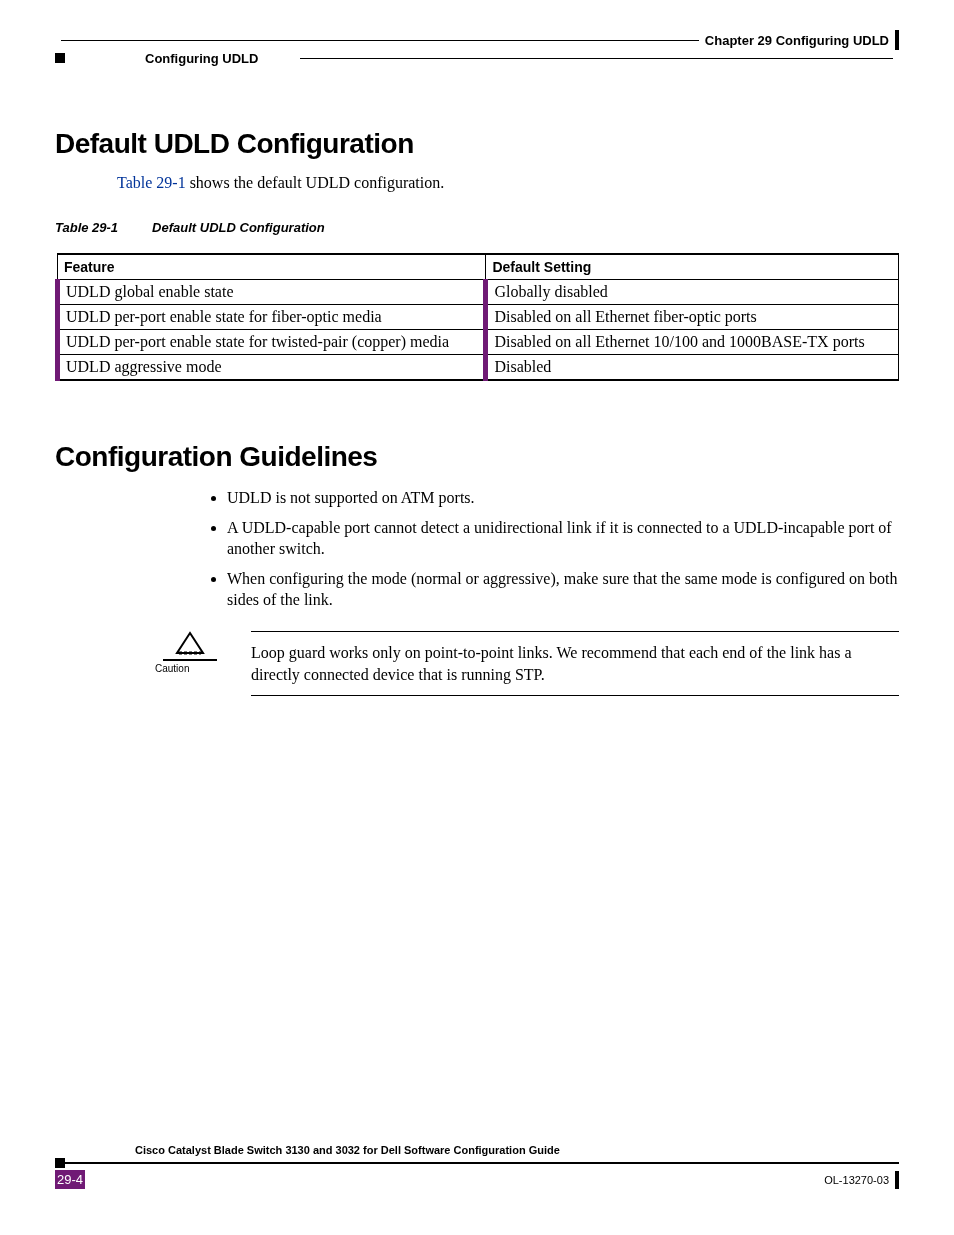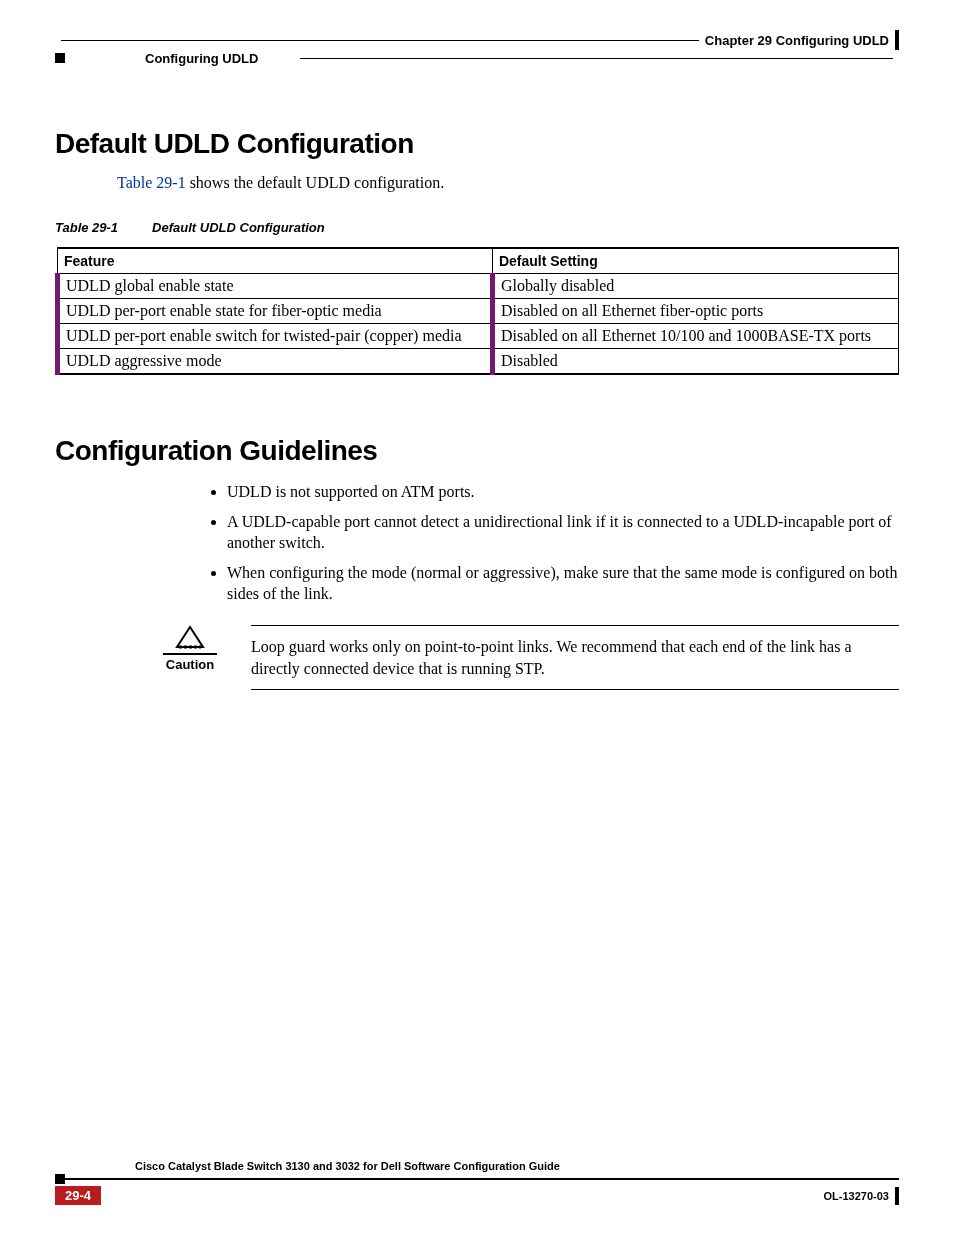--- a/index.html
+++ b/index.html
@@ -56,21 +56,21 @@
     margin: 6px 0;
   }
   .xref {
     color: #003399;
   }
   .tbl-caption {
     font-family: Arial, Helvetica, sans-serif;
     font-style: italic;
     font-weight: bold;
     font-size: 13px;
-    margin: 28px 0 12px 0;
+    margin: 28px 0 18px 0;
   }
   .tbl-caption .tno {
     margin-right: 34px;
   }
   table.cfg {
     border-collapse: collapse;
     width: 100%;
     font-size: 16px;
   }
   table.cfg th {
@@ -103,24 +103,23 @@
     line-height: 1.35;
   }
   .caution-block {
     display:flex;
     margin-top: 20px;
     margin-left: 100px;
     align-items:flex-start;
   }
   .caution-left {
     width: 70px;
-    text-align:center;
-    font-family: Arial, Helvetica, sans-serif;
-    font-weight:bold;
-    font-size:13px;
+    font-family: Arial, Helvetica, sans-serif;
+    font-weight:normal;
+    font-size:10px;
   }
   .caution-left svg {
     display:block;
     margin: 0 auto 2px auto;
   }
   .caution-left .lbl-line {
     border-bottom: 2px solid #000;
     padding-bottom: 2px;
     margin-bottom: 2px;
     width: 54px;
@@ -130,21 +129,21 @@
     flex:1;
     margin-left: 26px;
     border-top: 1px solid #000;
     border-bottom: 1px solid #000;
     padding: 10px 0;
     line-height: 1.35;
   }
 
   .footer {
     position:absolute;
-    bottom: 30px;
+    bottom: 46px;
     left: 55px;
     right: 55px;
   }
   .footer .doc {
     font-family: Arial, Helvetica, sans-serif;
     font-size: 11px;
     font-weight:bold;
     text-align:left;
     margin-left: 80px;
   }
@@ -159,31 +158,31 @@
   .footer .rule .blk2 {
     width:10px; height:10px; background:#000;
   }
   .footer .bottom-row {
     display:flex;
     justify-content:space-between;
     align-items:center;
     margin-top:2px;
   }
   .footer .pagenum {
-    background:#b91c1c;
+    background:#701a75;
     color:#fff;
     font-family: Arial, Helvetica, sans-serif;
-    font-weight:bold;
+    font-weight:normal;
     font-size:13px;
-    padding: 2px 10px;
+    padding: 2px 2px;
   }
   .footer .doccode {
     font-family: Arial, Helvetica, sans-serif;
     font-size:11px;
-    font-weight:bold;
+    font-weight:normal;
     display:flex;
     align-items:center;
     gap:6px;
   }
   .footer .vbar2 {
     width:4px; height:18px; background:#000;
   }
 </style>
 </head>
 <body>
@@ -226,21 +225,21 @@
     <tbody>
       <tr>
         <td>UDLD global enable state</td>
         <td>Globally disabled</td>
       </tr>
       <tr>
         <td>UDLD per-port enable state for fiber-optic media</td>
         <td>Disabled on all Ethernet fiber-optic ports</td>
       </tr>
       <tr>
-        <td>UDLD per-port enable switch for twisted-pair (copper) media</td>
+        <td>UDLD per-port enable state for twisted-pair (copper) media</td>
         <td>Disabled on all Ethernet 10/100 and 1000BASE-TX ports</td>
       </tr>
       <tr>
         <td>UDLD aggressive mode</td>
         <td>Disabled</td>
       </tr>
     </tbody>
   </table>
 
   <h2 class="section">Configuration Guidelines</h2>

